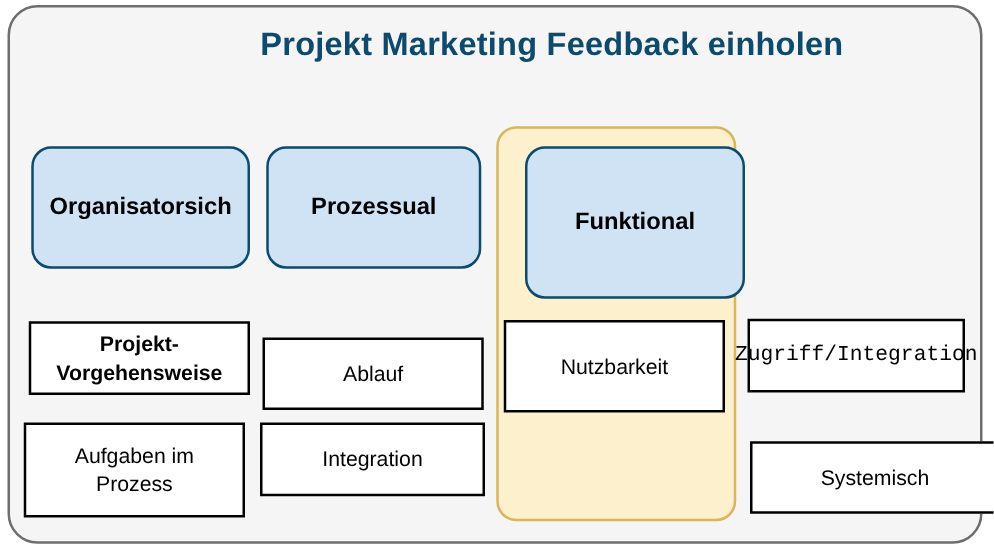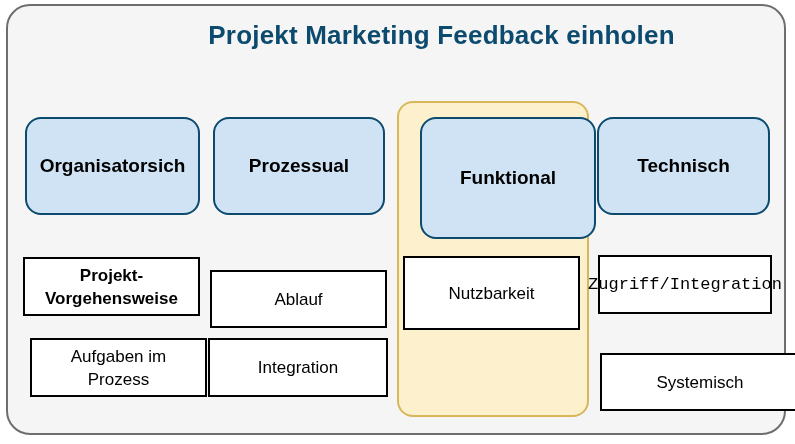--- a/index.html
+++ b/index.html
@@ -67,21 +67,21 @@
     color: #000000;
     text-align: center;
     white-space: pre-line;
     line-height: 23px;
   }
   .hdr-0 { left: 25px;  top: 117px; width: 175px; }
   .hdr-1 { left: 213px; top: 117px; width: 172px; text-align: right; }
   .hdr-2 { left: 420px; top: 117px; width: 176px; height: 122px; }
   .hdr-3 { left: 597px; top: 117px; width: 173px; }
   .item-0-0 { left: 23px;  top: 257px; width: 177px; height: 59px; font-weight: bold; }
-  .item-0-1 { left: 30px;  top: 338px; width: 177px; height: 59px; }
+  .item-0-1 { left: 19px;  top: 338px; width: 177px; height: 76px; }
   .item-1-0 { left: 210px; top: 270px; width: 177px; height: 58px; }
   .item-1-1 { left: 208px; top: 338px; width: 180px; height: 59px; }
   .item-2-0 { left: 403px; top: 256px; width: 177px; height: 74px; }
   .item-3-0 { left: 598px; top: 255px; width: 174px; height: 59px; font-family: Liberation Mono, monospace; }
   .item-3-1 { left: 600px; top: 353px; width: 200px; height: 58px; }
 </style>
 </head>
 <body>
 
 <div class="canvas">
@@ -91,21 +91,20 @@
   <div class="title">Projekt Marketing Feedback einholen</div>
 
   <div class="highlight"></div>
 
   <div class="hdr hdr-0">Organisatorsich</div>
 
   <div class="hdr hdr-1">Prozessual</div>
 
   <div class="hdr hdr-2">Funktional</div>
 
-  <div class="hdr hdr-3">Technisch</div>
 
   <div class="item item-0-0">Projekt-
 Vorgehensweise</div>
 
   <div class="item item-0-1">Aufgaben im
 Prozess</div>
 
   <div class="item item-1-0">Ablauf</div>
 
   <div class="item item-1-1">Integration</div>

